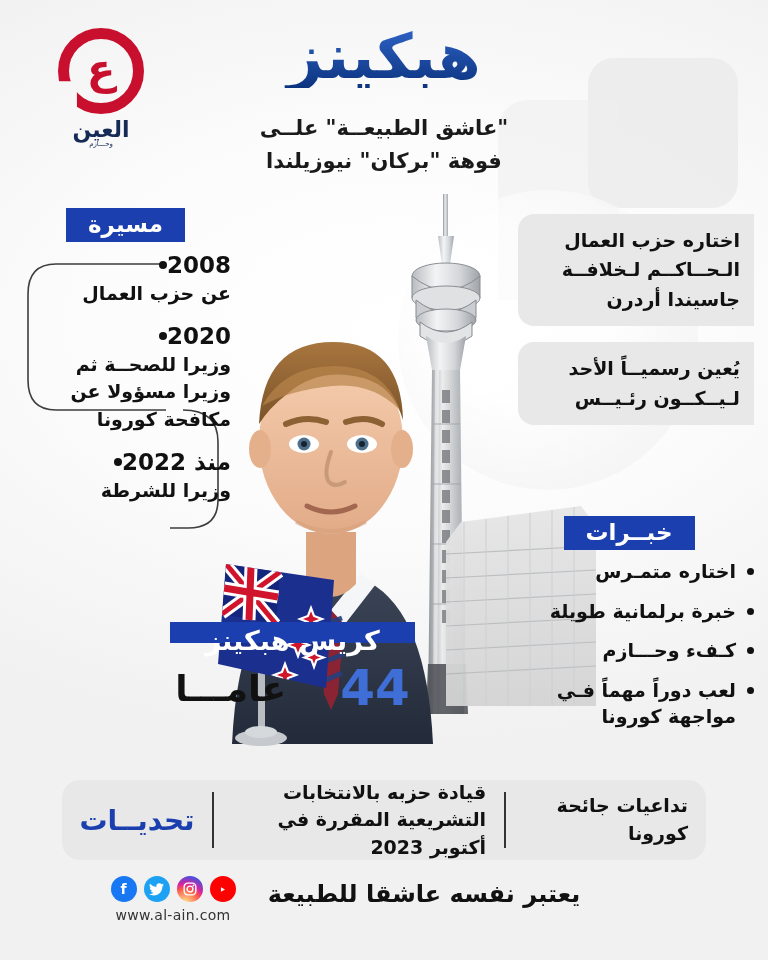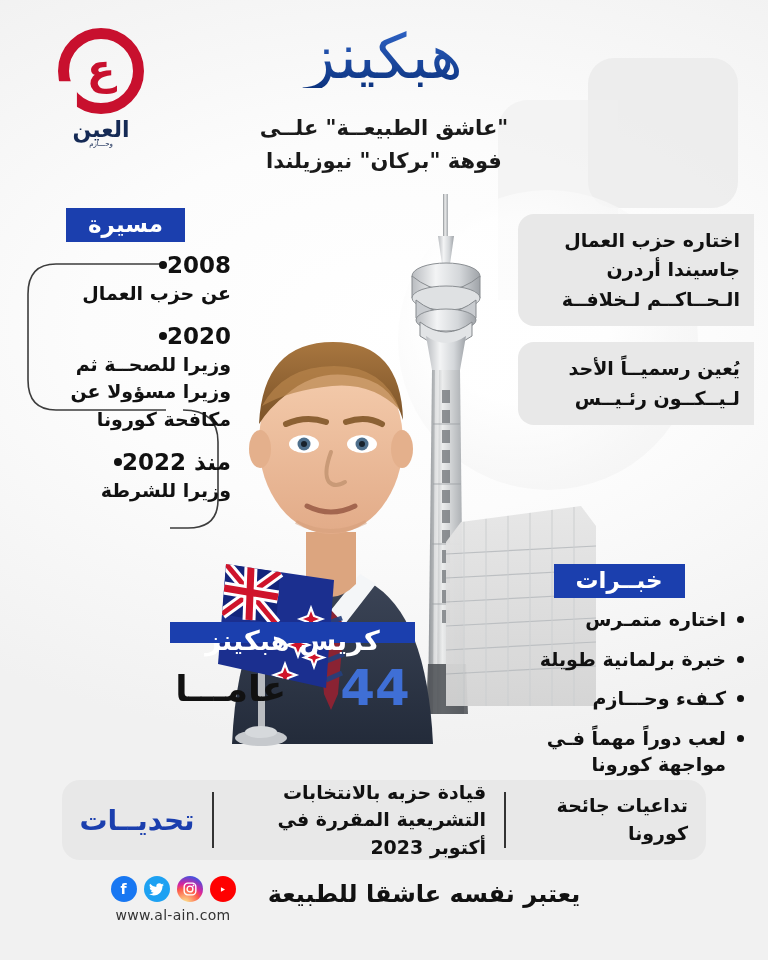--- a/index.html
+++ b/index.html
@@ -44,21 +44,21 @@
     position:absolute;left:50%;top:50%;transform:translate(-50%,-52%);
     color:#c8102e;font-size:42px;font-weight:bold;line-height:1;
   }
   .logo-text{
     margin-top:3px;color:#152a55;font-size:22px;font-weight:bold;letter-spacing:-.5px;
   }
   .logo-sub{color:#152a55;font-size:7px;letter-spacing:.5px;margin-top:-2px;}
 
   .title{
     position:absolute;left:0;right:0;top:26px;text-align:center;
-    font-size:62px;font-weight:normal;line-height:1;
+    font-size:62px;font-weight:bold;line-height:1;
     color:#0e3f9e;
     background:linear-gradient(180deg,#2f64c8 0%,#0c337f 100%);
     -webkit-background-clip:text;background-clip:text;-webkit-text-fill-color:transparent;
   }
   .subtitle{
     position:absolute;left:0;right:0;top:112px;text-align:center;
     font-size:21px;font-weight:bold;line-height:1.55;color:#1a1a1a;
   }
 
   
@@ -89,21 +89,21 @@
   .rblock{
     position:relative;background:#e8e8e8;border-radius:16px 0 0 16px;
     padding:12px 14px 12px 18px;margin-bottom:16px;
   }
   .rblock p{
     margin:0;font-size:19px;font-weight:bold;line-height:1.55;color:#111;
     text-align:right;
   }
 
   
-  .exp{position:absolute;right:24px;top:516px;width:250px;text-align:right;margin-top:48px;}
+  .exp{position:absolute;right:14px;top:516px;width:250px;text-align:right;}
   .exp-head{text-align:center;margin-bottom:8px;}
   .exp ul{list-style:none;margin:0;padding:0;}
   .exp li{
     font-size:19px;font-weight:bold;color:#111;line-height:1.4;
     margin-bottom:13px;padding-right:18px;position:relative;
   }
   .exp li::before{
     content:"";position:absolute;right:0;top:10px;
     width:7px;height:7px;border-radius:50%;background:#111;
   }
@@ -402,22 +402,22 @@
           <span>منذ 2022</span><span class="tl-dot"></span>
         </div>
         <div class="tl-desc">وزيرا للشرطة</div>
       </div>
     </div>
   </div>
 
   <div class="rblocks">
     <div class="rblock">
       <p>اختاره حزب العمال</p>
+      <p>الـحــاكــم لـخلافــة</p>
       <p>جاسيندا أردرن</p>
-      <p>الـحــاكــم لـخلافــة</p>
     </div>
     <div class="rblock">
       <p>يُعين رسميــاً الأحد</p>
       <p>لـيــكــون رئـيــس</p>
     </div>
   </div>
 
   <div class="exp">
     <div class="exp-head">
       <span class="badge">خبــرات</span>

